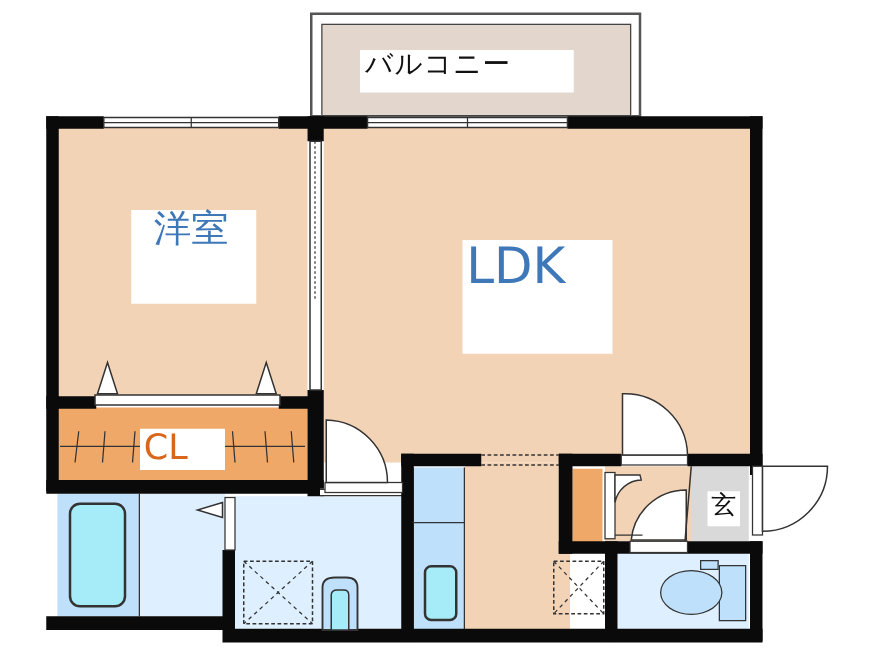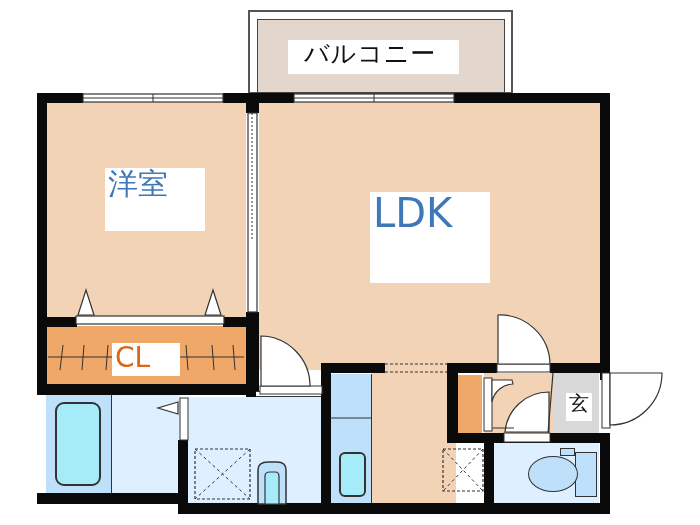--- a/index.html
+++ b/index.html
@@ -9,21 +9,21 @@
   .room{background:#f2d3b6;}
   .label{background:#ffffff;line-height:1.08;}
   .blue-text{color:#3f78b8;}
   svg{position:absolute;left:0;top:0;}
 </style>
 </head>
 <body>
 
 <div class="abs" style="left:248px;top:10px;width:265px;height:84px;border:2px solid #555;background:#fff;"></div>
 <div class="abs" style="left:257px;top:19px;width:248px;height:74px;border:1.5px solid #444;background:#e2d6cd;"></div>
-<div class="abs label" style="left:288px;top:40px;width:171px;height:34px;font-size:25px;color:#111;padding-left:16px;letter-spacing:1px;">バルコニー</div>
+<div class="abs label" style="left:288px;top:40px;width:171px;height:34px;font-size:22px;color:#111;padding-left:4px;letter-spacing:1px;">バルコニー</div>
 
 <div class="abs room" style="left:46px;top:102px;width:200px;height:218px;"></div>
 <div class="abs room" style="left:259px;top:102px;width:342px;height:268px;"></div>
 <div class="abs room" style="left:372px;top:370px;width:84px;height:134px;"></div>
 
 <div class="abs" style="left:46px;top:326px;width:200px;height:58px;background:#f0a868;"></div>
 
 <div class="abs" style="left:46px;top:395px;width:134px;height:98px;background:#deefff;"></div>
 <div class="abs" style="left:46px;top:395px;width:66px;height:98px;background:#bfe0fb;border-right:1.5px solid #333;"></div>
 <div class="abs" style="left:55px;top:402px;width:46px;height:84px;background:#a6ecf8;border:2px solid #333;border-radius:9px;"></div>
@@ -120,19 +120,19 @@
 
   <rect x="504" y="433" width="46" height="9" fill="#fff" stroke="#333" stroke-width="1"></rect>
   <path d="M505,432 A44,44 0 0 1 549,392 L549,432 Z" fill="#fff" stroke="#333" stroke-width="1.2"></path>
   <line x1="492" y1="428" x2="514" y2="428" stroke="#333" stroke-width="1"></line>
   <line x1="553" y1="373" x2="548" y2="433" stroke="#333" stroke-width="1.2"></line>
 
   <rect x="602" y="373" width="8" height="55" fill="#fff" stroke="#333" stroke-width="1"></rect>
   <path d="M610,373 L662,373 A52,52 0 0 1 610,425 Z" fill="#fff" stroke="#333" stroke-width="1.2"></path>
 </svg>
 
-<div class="abs label blue-text" style="left:105px;top:168px;width:100px;height:63px;font-size:30px;padding-left:3px;">
+<div class="abs label blue-text" style="left:105px;top:168px;width:100px;height:75px;font-size:30px;padding-left:18px;">
   <div>洋室</div>
 </div>
 <div class="abs label" style="left:112px;top:343px;width:68px;height:33px;font-size:28px;color:#d9661a;padding-left:3px;">CL</div>
 <div class="abs label blue-text" style="left:370px;top:192px;width:120px;height:91px;font-size:40px;padding-left:3px;">
   <div>LDK</div>
 </div>
 
 </body></html>

